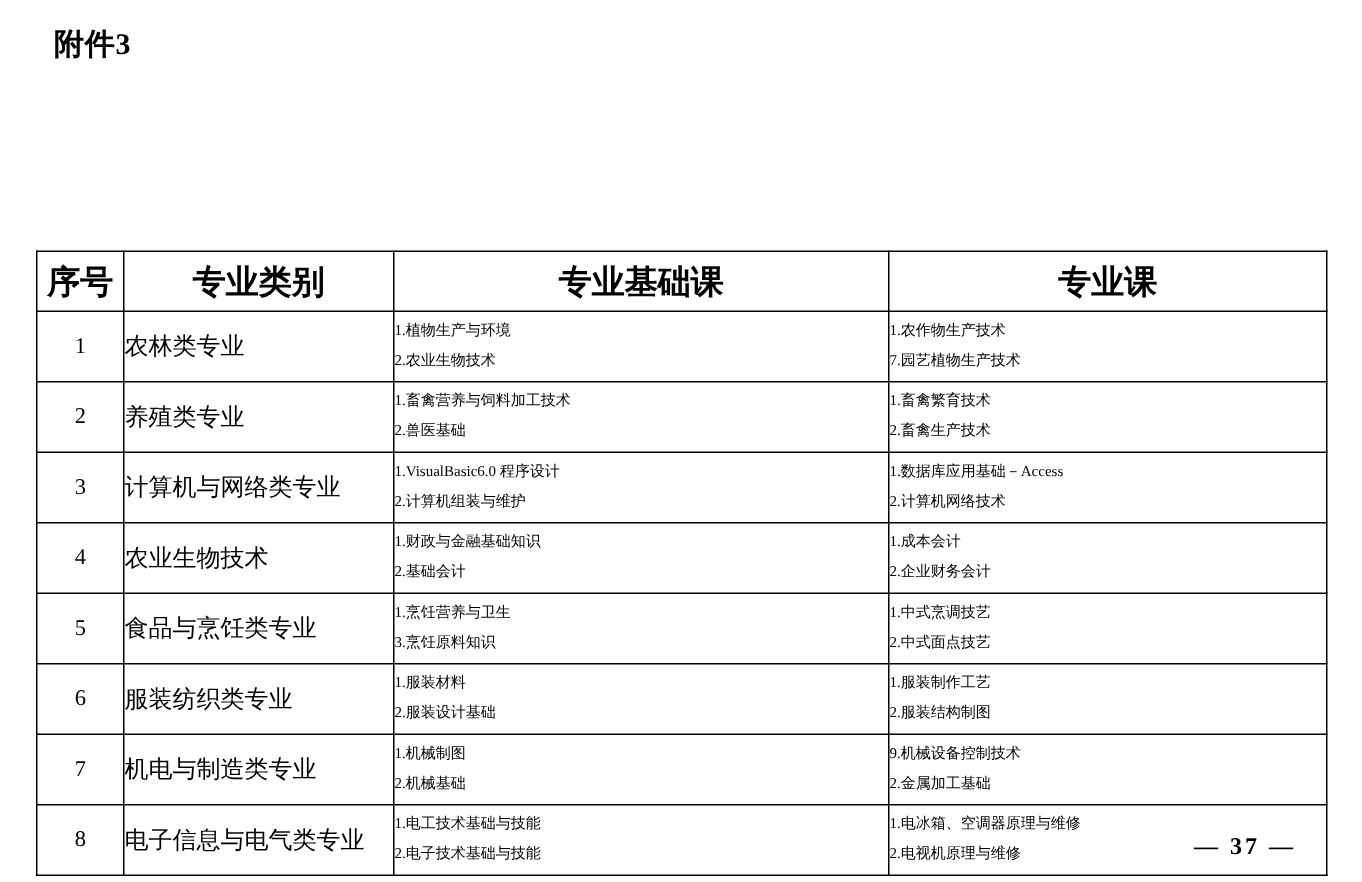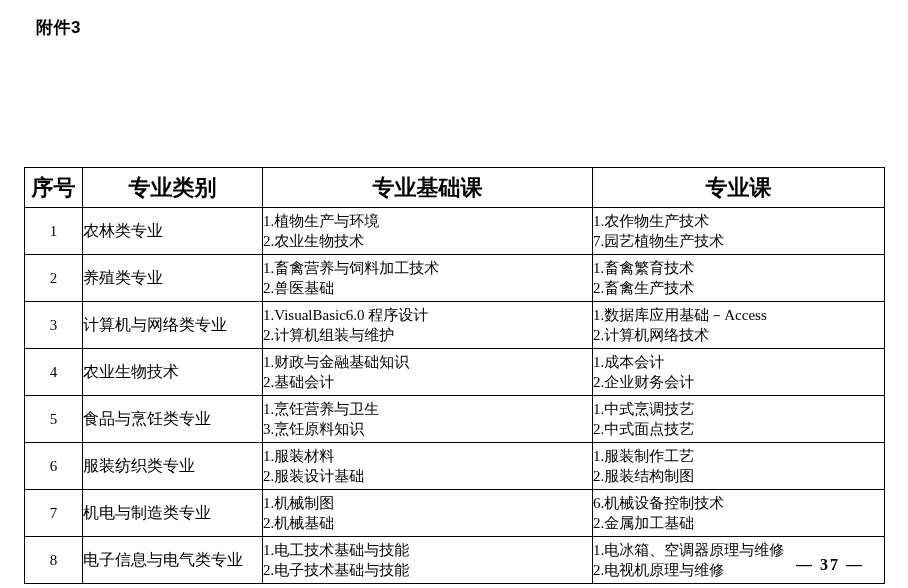--- a/index.html
+++ b/index.html
@@ -18,24 +18,24 @@
     position: relative;
     width: 908px;
     height: 588px;
     box-sizing: border-box;
     padding: 0;
   }
   .attachment-label {
     position: absolute;
     left: 36px;
     top: 16px;
-    font-size: 17px;
+    font-size: 20px;
     font-weight: bold;
     letter-spacing: 0.5px;
-    font-family: Liberation Sans, sans-serif;
+    font-family: Liberation Serif, serif;
   }
   .doc-title {
     position: absolute;
     left: 0;
     right: 0;
     top: 76px;
     text-align: center;
     font-size: 23px;
     font-weight: bold;
     line-height: 40px;
@@ -76,21 +76,21 @@
     font-size: 15px;
     font-family: "Liberation Serif", "DejaVu Serif", serif;
   }
   td.cell-cat {
     text-align: left;
     font-size: 16px;
     padding-left: 14px;
     font-family: Liberation Sans, sans-serif;
   }
   td.cell-list {
-    font-size: 15px;
+    font-size: 10px;
     padding: 4px 0 4px 8px;
     line-height: 20px;
     font-family: "Liberation Sans", "DejaVu Sans", sans-serif;
     margin-left: 15px;
   }
   td.cell-list .ln {
     display: block;
     white-space: nowrap;
     font-family: "Liberation Serif", "DejaVu Serif", serif;
   }
@@ -203,21 +203,21 @@
         </td>
       </tr>
       <tr class="body-row">
         <td class="cell-no">7</td>
         <td class="cell-cat">机电与制造类专业</td>
         <td class="cell-list">
           <span class="ln">1.机械制图</span>
           <span class="ln">2.机械基础</span>
         </td>
         <td class="cell-list">
-          <span class="ln">6.机械设备控制技术</span>
+          <span class="ln">9.机械设备控制技术</span>
           <span class="ln">2.金属加工基础</span>
         </td>
       </tr>
       <tr class="body-row">
         <td class="cell-no">8</td>
         <td class="cell-cat">电子信息与电气类专业</td>
         <td class="cell-list">
           <span class="ln">1.电工技术基础与技能</span>
           <span class="ln">2.电子技术基础与技能</span>
         </td>

